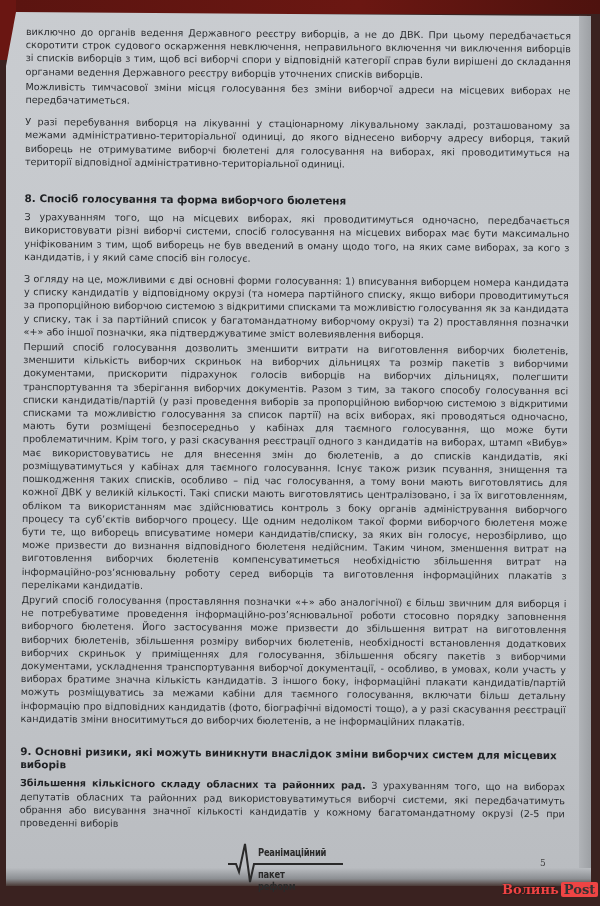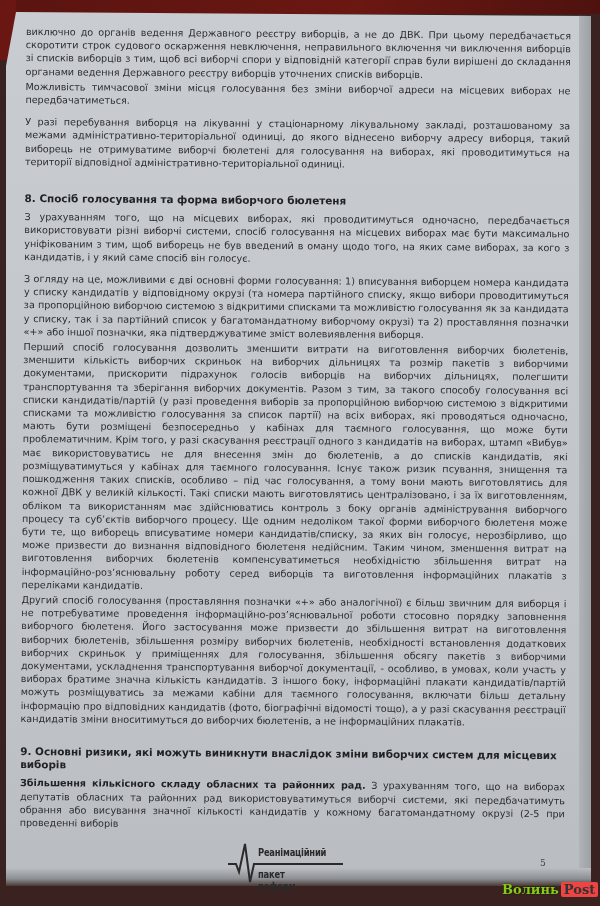--- a/index.html
+++ b/index.html
@@ -61,21 +61,21 @@
   .logo .bar { position: absolute; left: 30px; top: 21px; width: 85px; height: 2px; background: #2a2a2a; }
   .page-number {
     position: absolute; left: 540px; top: 858px;
     font-family: "DejaVu Serif", serif; font-size: 9px; color: #444;
   }
   .watermark {
     position: absolute; left: 502px; top: 880px; height: 18px;
     display: flex; align-items: center;
     font-family: "DejaVu Serif", serif; font-size: 13px; font-weight: bold;
   }
-  .watermark .wm1 { color: #84cc16; text-shadow: 0 0 2px rgba(0,0,0,0.6); }
+  .watermark .wm1 { color: #ef4444; text-shadow: 0 0 2px rgba(0,0,0,0.6); }
   .watermark .wm2 { color: #333; background: #ef4444; padding: 0 3px; margin-left: 2px; border-radius: 2px; }
 </style>
 </head>
 <body>
 
 <div class="backdrop-top"></div>
 <div class="backdrop-left"></div>
 
 <div class="page">
   <div class="page-edge-right"></div>

